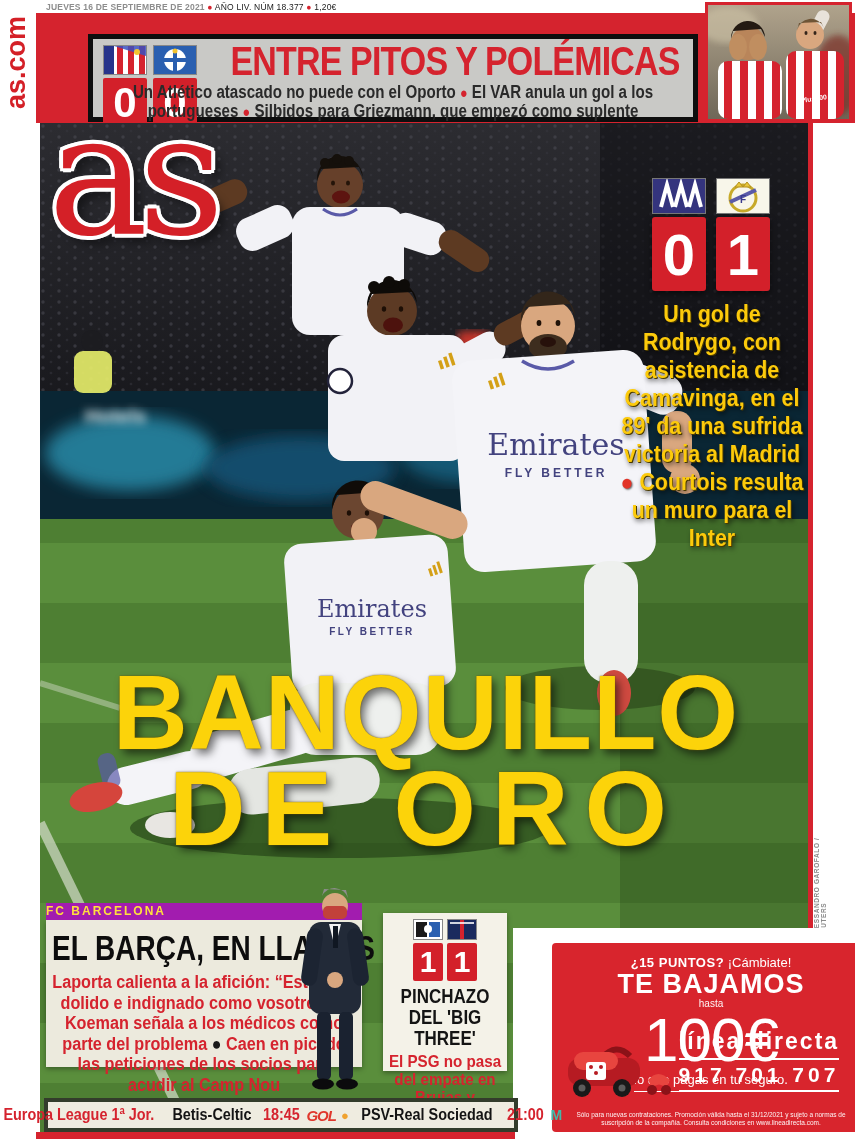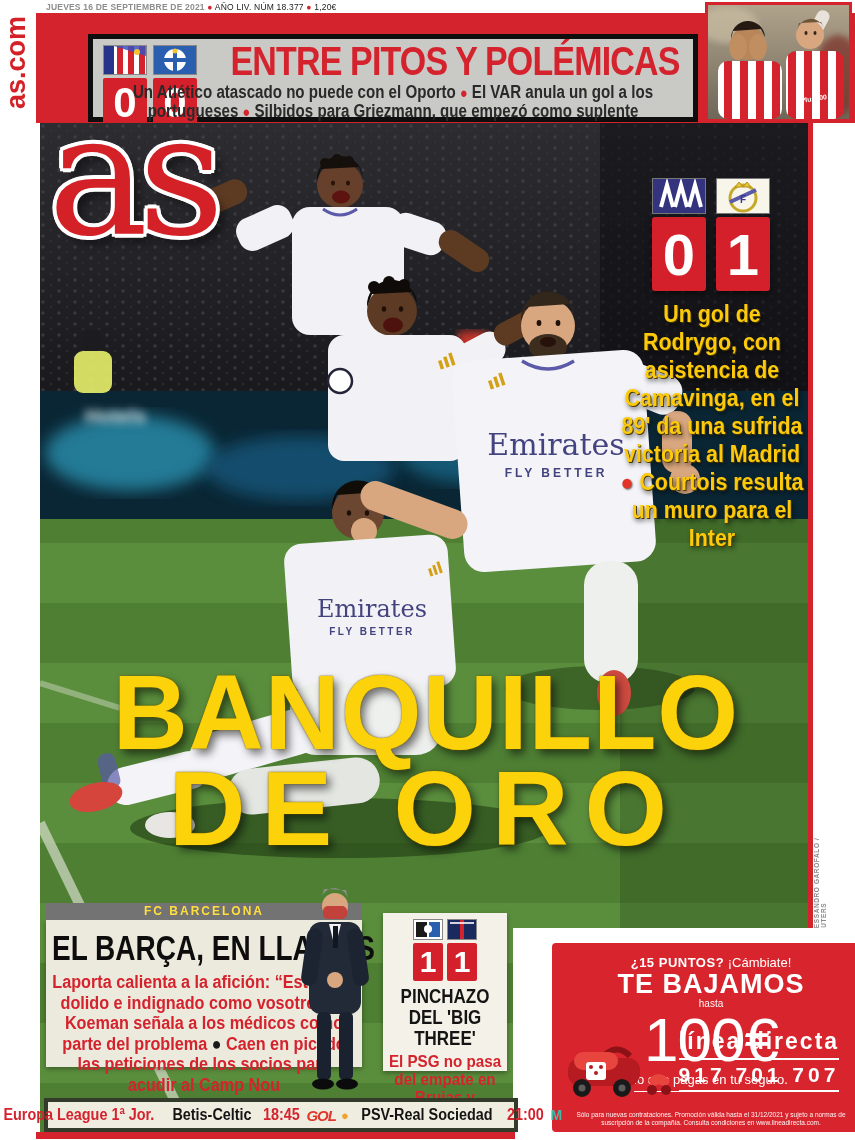--- a/index.html
+++ b/index.html
@@ -40,22 +40,22 @@
   .sidetext .redb{color:#e23328;text-shadow:1px 1px 2px rgba(0,0,0,.6);}
   .bigline{left:60px;width:732px;text-align:center;color:#fcd30a;font-weight:bold;white-space:nowrap;
            text-shadow:0 0 2px #6b5200,4px 5px 9px rgba(0,0,0,.55);}
   .big1{top:652px;font-size:106px;letter-spacing:1px;transform:scaleX(.98);}
   .big2{top:748px;font-size:106px;letter-spacing:16px;}
   .credit{left:813px;top:828px;height:110px;writing-mode:vertical-rl;transform:rotate(180deg);
           color:#8a8a8a;font-size:6.5px;letter-spacing:.6px;font-weight:bold;}
   .redvline{left:808px;top:123px;width:5px;height:807px;background:#d5232e;}
   .whitecover{left:513px;top:928px;width:342px;height:212px;background:#fff;}
   
-  .barcakicker{left:46px;top:903px;width:316px;height:17px;background:#737373;color:#ffdf3d;font-weight:bold;
-               font-size:12px;letter-spacing:2px;text-align:center;line-height:17px;z-index:3;}
+  .barcakicker{left:46px;top:903px;width:316px;height:17px;background:#a21caf;color:#ffdf3d;font-weight:bold;
+               font-size:12px;letter-spacing:2px;text-align:left;line-height:17px;z-index:3;}
   .barcabox{left:46px;top:920px;width:316px;height:147px;background:#eceadd;z-index:2;box-shadow:0 2px 5px rgba(0,0,0,.35);}
   .barcahead{left:-32px;top:8px;width:380px;text-align:center;color:#0d0d0d;font-weight:bold;font-size:35px;
              transform:scaleX(.8);white-space:nowrap;}
   .barcabody{left:-12px;top:52px;width:340px;text-align:center;color:#d5232e;font-weight:bold;font-size:18px;
              line-height:20.5px;transform:scaleX(.9);}
   .barcabody .blk{color:#1a1a1a;}
   .laporta{left:294px;top:884px;z-index:4;}
   
   .psgbox{left:383px;top:913px;width:124px;height:158px;background:#f4f2e8;z-index:2;box-shadow:0 2px 5px rgba(0,0,0,.35);
           text-align:center;}

